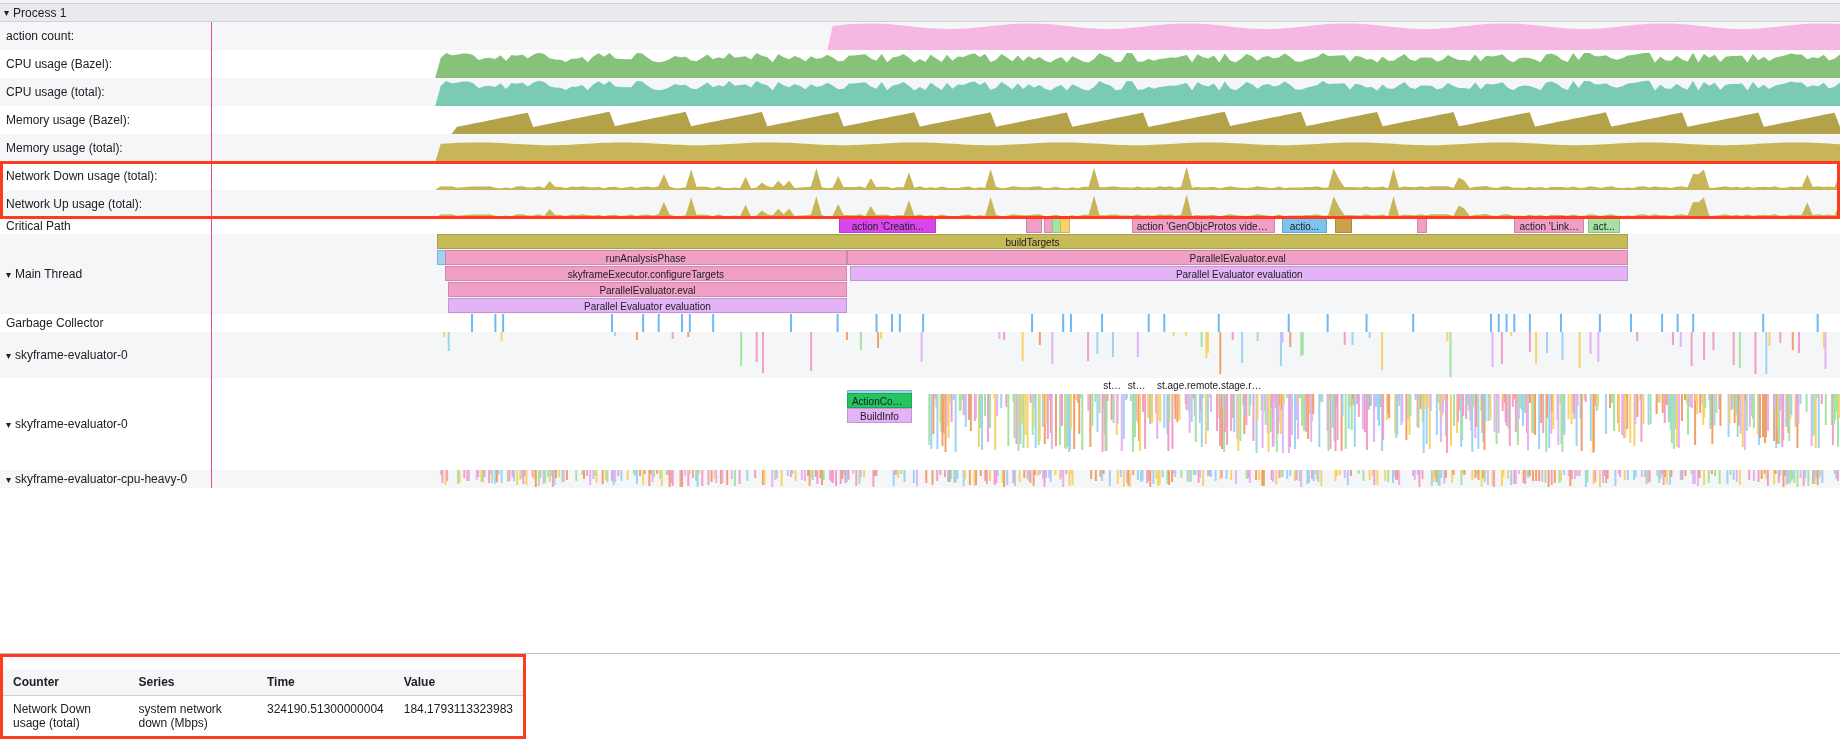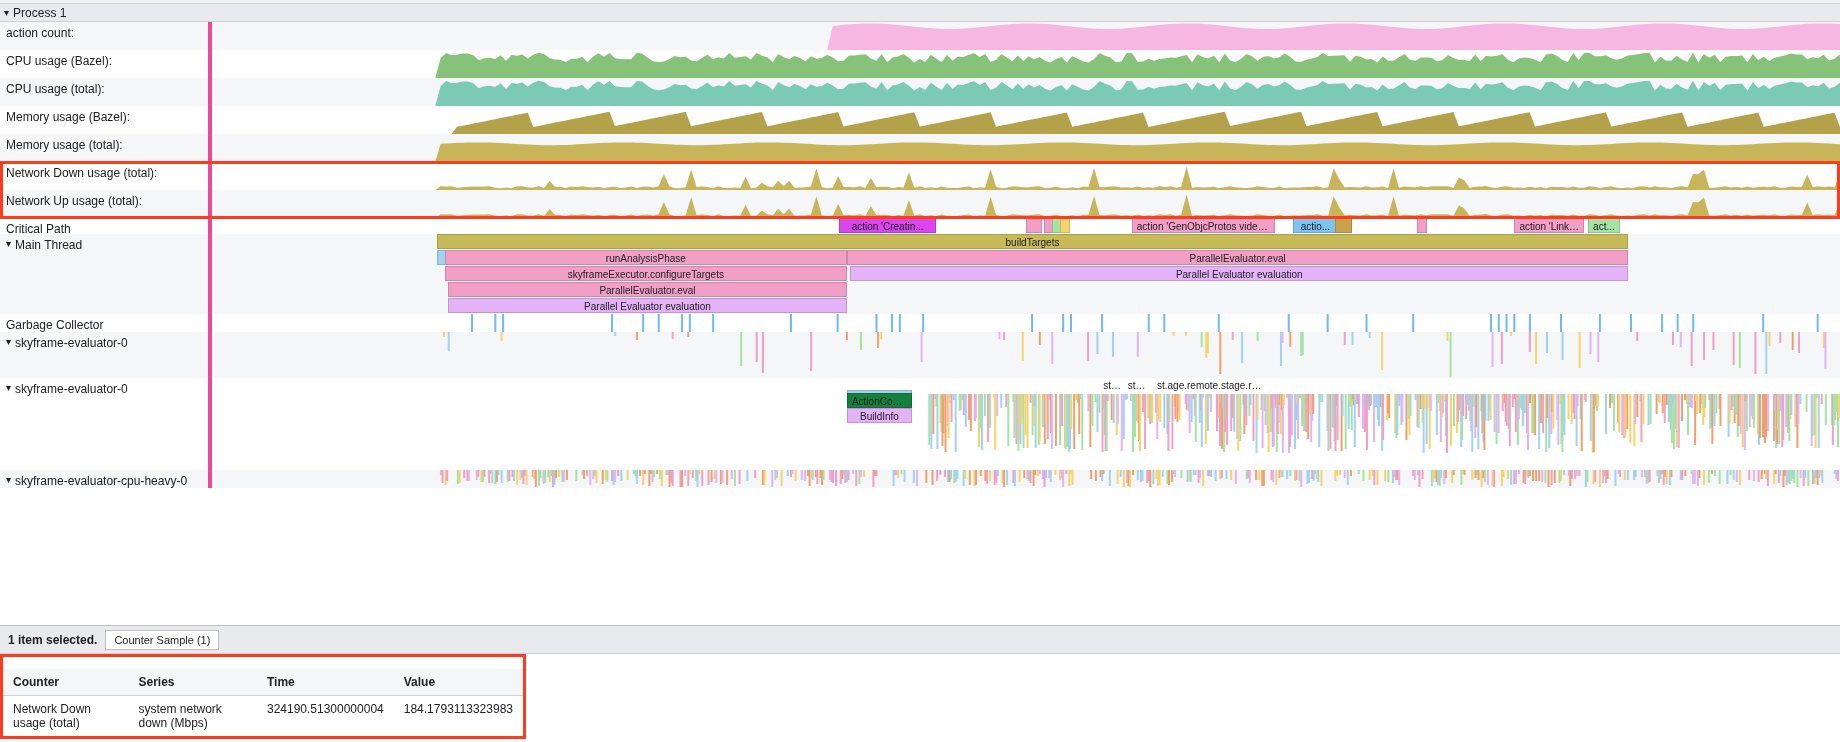--- a/index.html
+++ b/index.html
@@ -5,21 +5,21 @@
   * { box-sizing: border-box; margin: 0; padding: 0; }
   html, body { width: 1840px; height: 742px; font-family: Arial, Helvetica, sans-serif; font-size: 12px; color: #202124; background: #ffffff; overflow: hidden; }
   .root { display: flex; flex-direction: column; width: 100%; height: 100%; }
   .ruler { height: 4px; background: #f1f3f4; border-bottom: 1px solid #d0d0d0; }
   .process-header { display: flex; align-items: center; height: 18px; background: #e8eaed; border-bottom: 1px solid #d0d0d0; padding-left: 4px; }
   .process-header .twisty { margin-right: 4px; cursor: pointer; font-size: 10px; }
   .tracks { flex: 1 1 auto; overflow: hidden; background: #ffffff; position: relative; }
   .track-row { display: flex; align-items: stretch; position: relative; }
   .track-row.even { background: #f5f6f8; }
   .track-row.odd  { background: #ffffff; }
-  .track-label { width: 212px; flex: 0 0 212px; padding: 4px 6px; border-right: 4px solid #ec4899; display: flex; white-space: nowrap; }
+  .track-label { width: 212px; flex: 0 0 212px; padding: 4px 6px; border-right: 1px solid #ec4899; display: flex; align-items: center; white-space: nowrap; }
   .track-label .twisty { margin-right: 4px; font-size: 10px; cursor: pointer; }
   .track-lane { flex: 1 1 auto; position: relative; overflow: hidden; }
   .mini-chart { position: absolute; left: 0; right: 0; bottom: 0; top: 0; }
   .mini-chart svg { width: 100%; height: 100%; display: block; }
   .highlight-box { position: absolute; border: 3px solid #ff3b1f; pointer-events: none; z-index: 30; }
   .flame { position: absolute; height: 15px; font-size: 10px; line-height: 15px; padding: 0 4px; overflow: hidden; text-overflow: ellipsis; white-space: nowrap; text-align: center; border: 0.5px solid rgba(0,0,0,.15); }
   .noise svg { width: 100%; height: 100%; display:block; }
   
   .detail { border-top: 1px solid #bfbfbf; background: #f1f3f4; display: flex; flex-direction: column; }
   .detail-tabs { display: flex; align-items: center; height: 28px; background: #e8eaed; border-bottom: 1px solid #d0d0d0; padding: 0 8px; gap: 8px; }
@@ -131,21 +131,21 @@
         <div class="track-label">
           <span>Critical Path</span>
         </div>
         <div class="track-lane">
           <div class="flame" style="left: 38.5%; width: 6%; top: 0px; height: 15px; background: #d946ef;">action 'Creatin...</div>
           <div class="flame" style="left: 50%; width: 1%; top: 0px; height: 15px; background: rgb(241, 159, 198);"></div>
           <div class="flame" style="left: 51.1%; width: 0.4%; top: 0px; height: 15px; background: rgb(241, 159, 198);"></div>
           <div class="flame" style="left: 51.6%; width: 0.4%; top: 0px; height: 15px; background: rgb(164, 227, 164);"></div>
           <div class="flame" style="left: 52.1%; width: 0.4%; top: 0px; height: 15px; background: rgb(246, 212, 107);"></div>
           <div class="flame" style="left: 56.5%; width: 8.8%; top: 0px; height: 15px; background: rgb(241, 159, 198);">action 'GenObjcProtos video/...</div>
-          <div class="flame" style="left: 65.7%; width: 2.8%; top: 0px; height: 15px; background: rgb(124, 196, 240); margin-left: 11px;">actio...</div>
+          <div class="flame" style="left: 65.7%; width: 2.8%; top: 0px; height: 15px; background: rgb(124, 196, 240);">actio...</div>
           <div class="flame" style="left: 69%; width: 1%; top: 0px; height: 15px; background: rgb(202, 162, 74);"></div>
           <div class="flame" style="left: 74%; width: 0.6%; top: 0px; height: 15px; background: rgb(241, 159, 198);"></div>
           <div class="flame" style="left: 80%; width: 4.3%; top: 0px; height: 15px; background: rgb(241, 159, 198);">action 'Linking go...</div>
           <div class="flame" style="left: 84.5%; width: 2%; top: 0px; height: 15px; background: rgb(164, 227, 164);">act...</div>
         </div>
       </div>
       <div class="track-row even" style="height: 80px;">
         <div class="track-label">
           <span class="twisty">▾</span>
           <span>Main Thread</span>
@@ -791,21 +791,21 @@
               <rect x="1618.8832" y="0" width="2" height="31" fill="#a4e3a4"></rect>
               <rect x="1619.896177777778" y="0" width="2" height="51" fill="#f19fc6"></rect>
               <rect x="1620.9091555555558" y="0" width="2" height="31" fill="#a4e3a4"></rect>
               <rect x="1621.9221333333332" y="0" width="2" height="26" fill="#a4e3a4"></rect>
               <rect x="1623.948088888889" y="0" width="2" height="18" fill="#a4e3a4"></rect>
               <rect x="1624.9610666666667" y="0" width="2" height="53" fill="#a4e3a4"></rect>
               <rect x="1625.9740444444446" y="0" width="2" height="24" fill="#f6d46b"></rect>
             </svg>
           </div>
           <div class="flame" style="left: 39%; width: 4%; top: 12px; background: rgb(159, 211, 242);">BuildInfo ...</div>
-          <div class="flame" style="left: 39%; width: 4%; top: 15px; background: #15803d;">ActionConti...</div>
+          <div class="flame" style="left: 39%; width: 4%; top: 15px; background: #22c55e;">ActionConti...</div>
           <div class="flame" style="left: 39%; width: 4%; top: 30px; background: rgb(228, 178, 246);">BuildInfo</div>
           <div class="flame" style="left: 54.5%; width: 1.6%; top: 0px; background: transparent; border: none; color: rgb(32, 33, 36);">stag.</div>
           <div class="flame" style="left: 56%; width: 1.6%; top: 0px; background: transparent; border: none; color: rgb(32, 33, 36);">stag...</div>
           <div class="flame" style="left: 57.8%; width: 7%; top: 0px; background: transparent; border: none; color: rgb(32, 33, 36);">st.age.remote.stage.remot...</div>
         </div>
       </div>
       <div class="track-row even" style="height: 18px;">
         <div class="track-label">
           <span class="twisty">▾</span>
           <span>skyframe-evaluator-cpu-heavy-0</span>
@@ -1250,24 +1250,20 @@
               <rect x="1623.3330666666666" y="0" width="2" height="9" fill="#9fd3f2"></rect>
               <rect x="1624.8887111111112" y="0" width="2" height="11" fill="#f19fc6"></rect>
             </svg>
           </div>
         </div>
       </div>
       <div id="net-highlight" class="highlight-box" style="display: block; left: 0px; right: 0px; top: 139px; height: 58px;"></div>
   </div>
 
   <div class="detail">
-    <div class="detail-tabs">
-      <strong>1 item selected.</strong>
-      <span class="detail-tab">Counter Sample (1)</span>
-    </div>
     <div class="detail-body">
       <div class="detail-box-outline">
         <table class="detail-table">
           <thead>
             <tr>
               <th>Counter</th>
               <th>Series</th>
               <th>Time</th>
               <th>Value</th>
             </tr>

